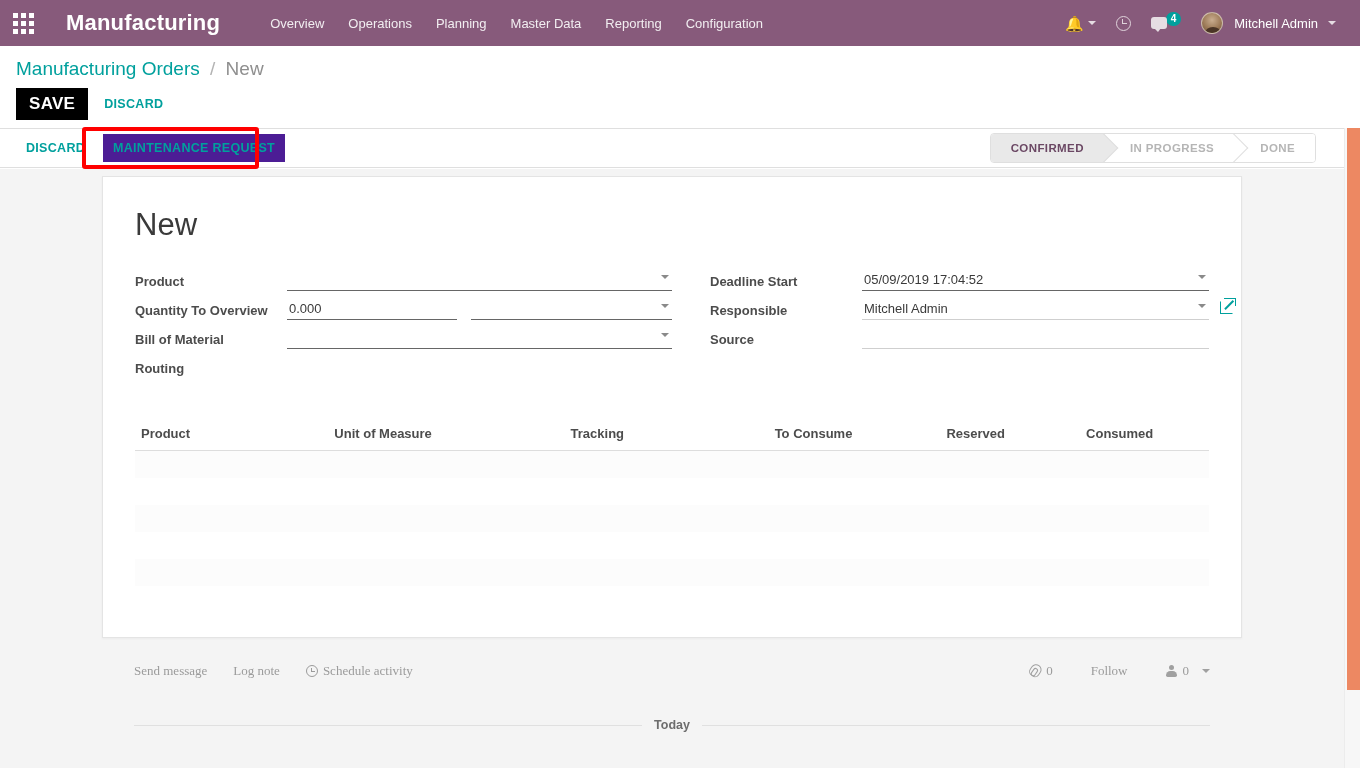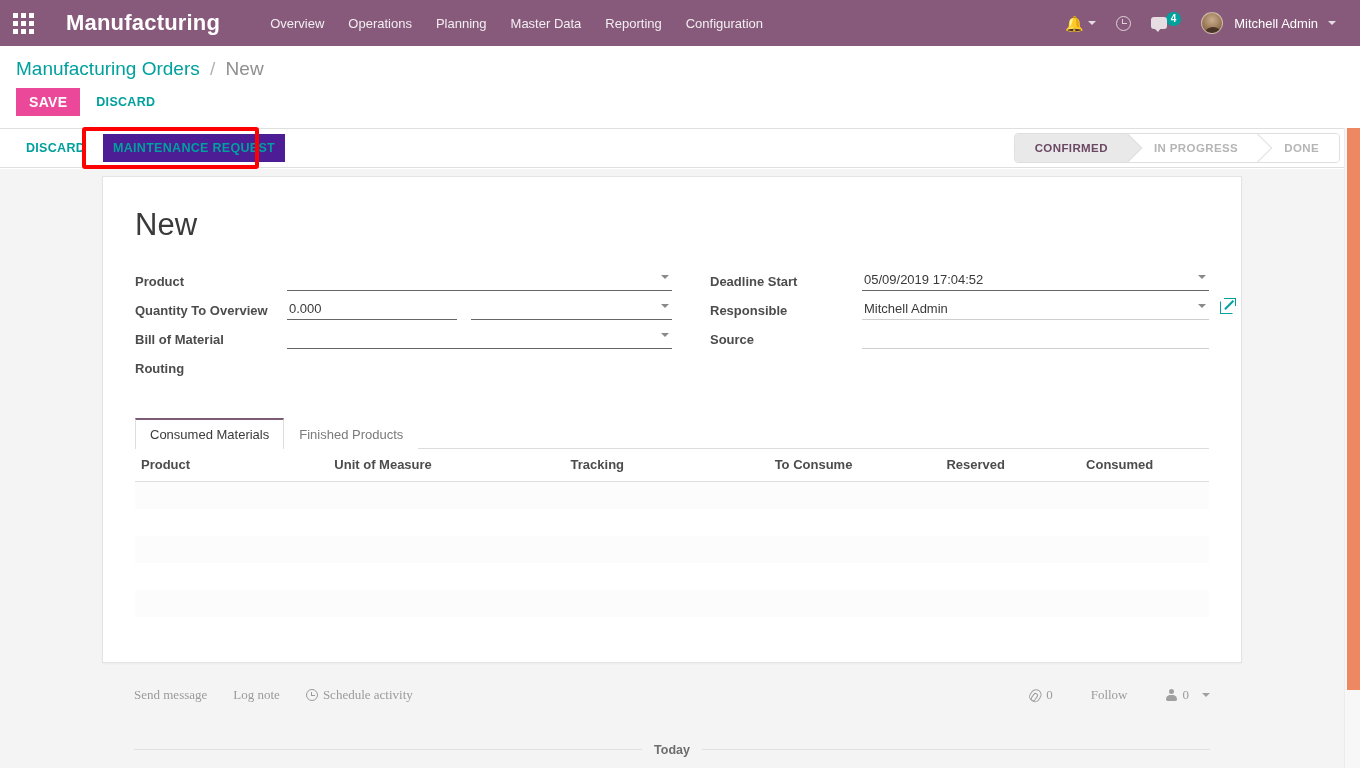--- a/index.html
+++ b/index.html
@@ -132,23 +132,23 @@
   }
   .bc-link { color: #00A09D; cursor: pointer; }
   .bc-sep { color: #b3b3b3; margin: 0 5px; }
   .bc-current { color: #8f8f8f; }
 
   .cp-buttons {
     padding: 8px 0 10px 16px;
     display: flex; align-items: center; gap: 14px;
   }
   .btn-save {
-    background: #ec4899; color: #ffffff;
+    background: #000000; color: #ffffff;
     border: none;
-    font-size: 14px; font-weight: bold;
+    font-size: 17px; font-weight: bold;
     padding: 6px 13px;
     cursor: pointer;
     letter-spacing: .3px;
   }
   .btn-discard {
     background: transparent; border: none;
     color: #00A09D;
     font-size: 12.5px; font-weight: bold;
     cursor: pointer;
     letter-spacing: .3px;
@@ -184,21 +184,21 @@
     border-radius: 3px;
     background: transparent;
     pointer-events: none;
     z-index: 40;
   }
 
   .statusbar {
     margin-left: auto;
     display: flex; align-items: stretch;
     height: 30px;
-    margin-right: 4px;
+    margin-right: 28px;
     border: 1px solid #dfdfdf;
     border-radius: 4px;
     overflow: hidden;
     background: #fff;
   }
   .sb-stage {
     display: flex; align-items: center;
     padding: 0 20px 0 20px;
     font-size: 11.5px; font-weight: bold;
     letter-spacing: .4px;
@@ -617,24 +617,20 @@
           <div class="f-label">Source</div>
           <div class="f-field">
             <input class="f-input thin-line" type="text" value="" style="">
           </div>
         </div>
 
       </div>
     </div>
 
     <div class="notebook">
-      <div class="nb-tabs">
-        <div class="nb-tab active">Consumed Materials</div>
-        <div class="nb-tab">Finished Products</div>
-      </div>
 
       <table class="list-table">
         <colgroup>
           <col style="width:18%">
             <col style="width:22%">
             <col style="width:19%">
           <col style="width:16%">
             <col style="width:13%">
             <col style="width:12%">
         </colgroup>

